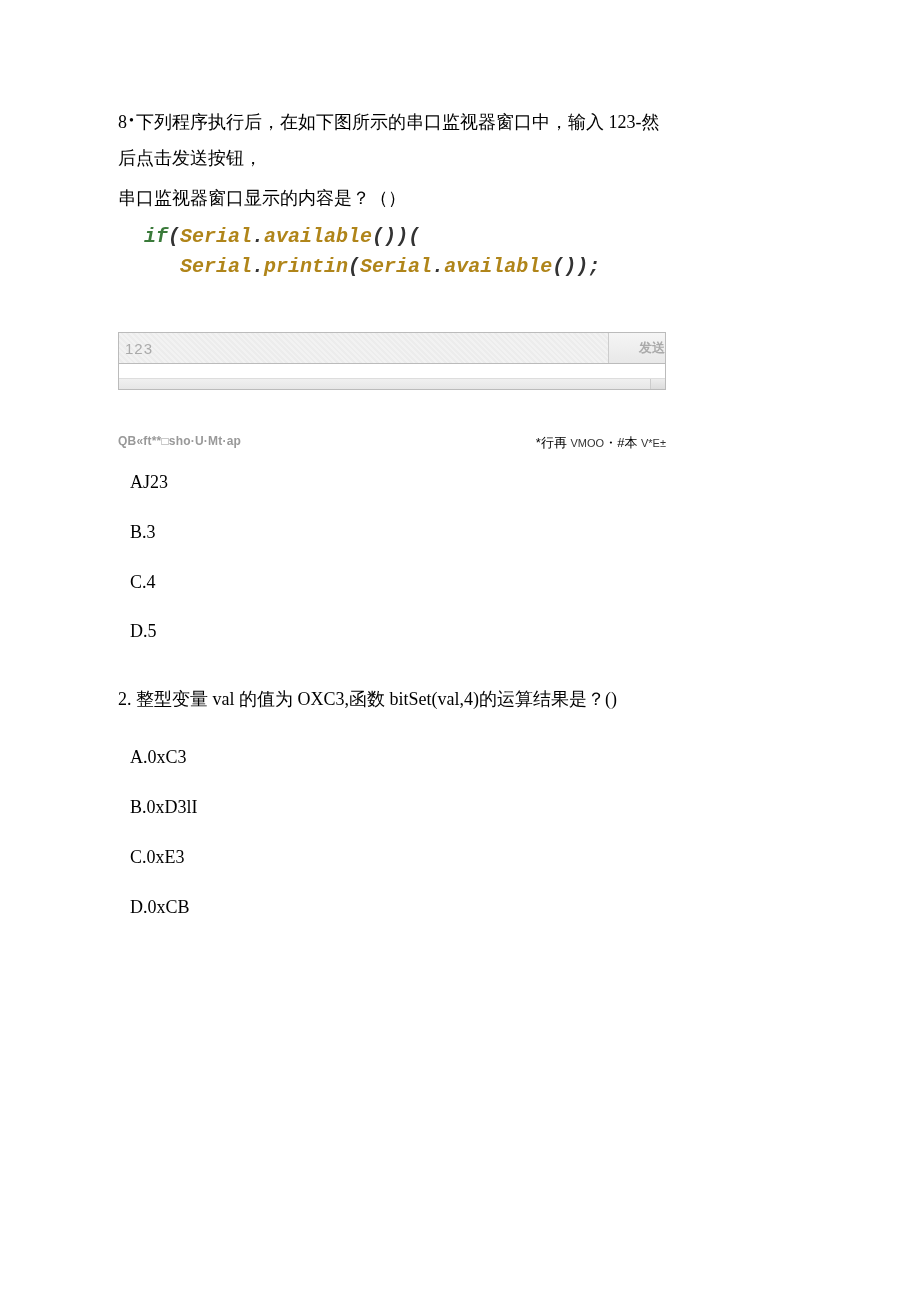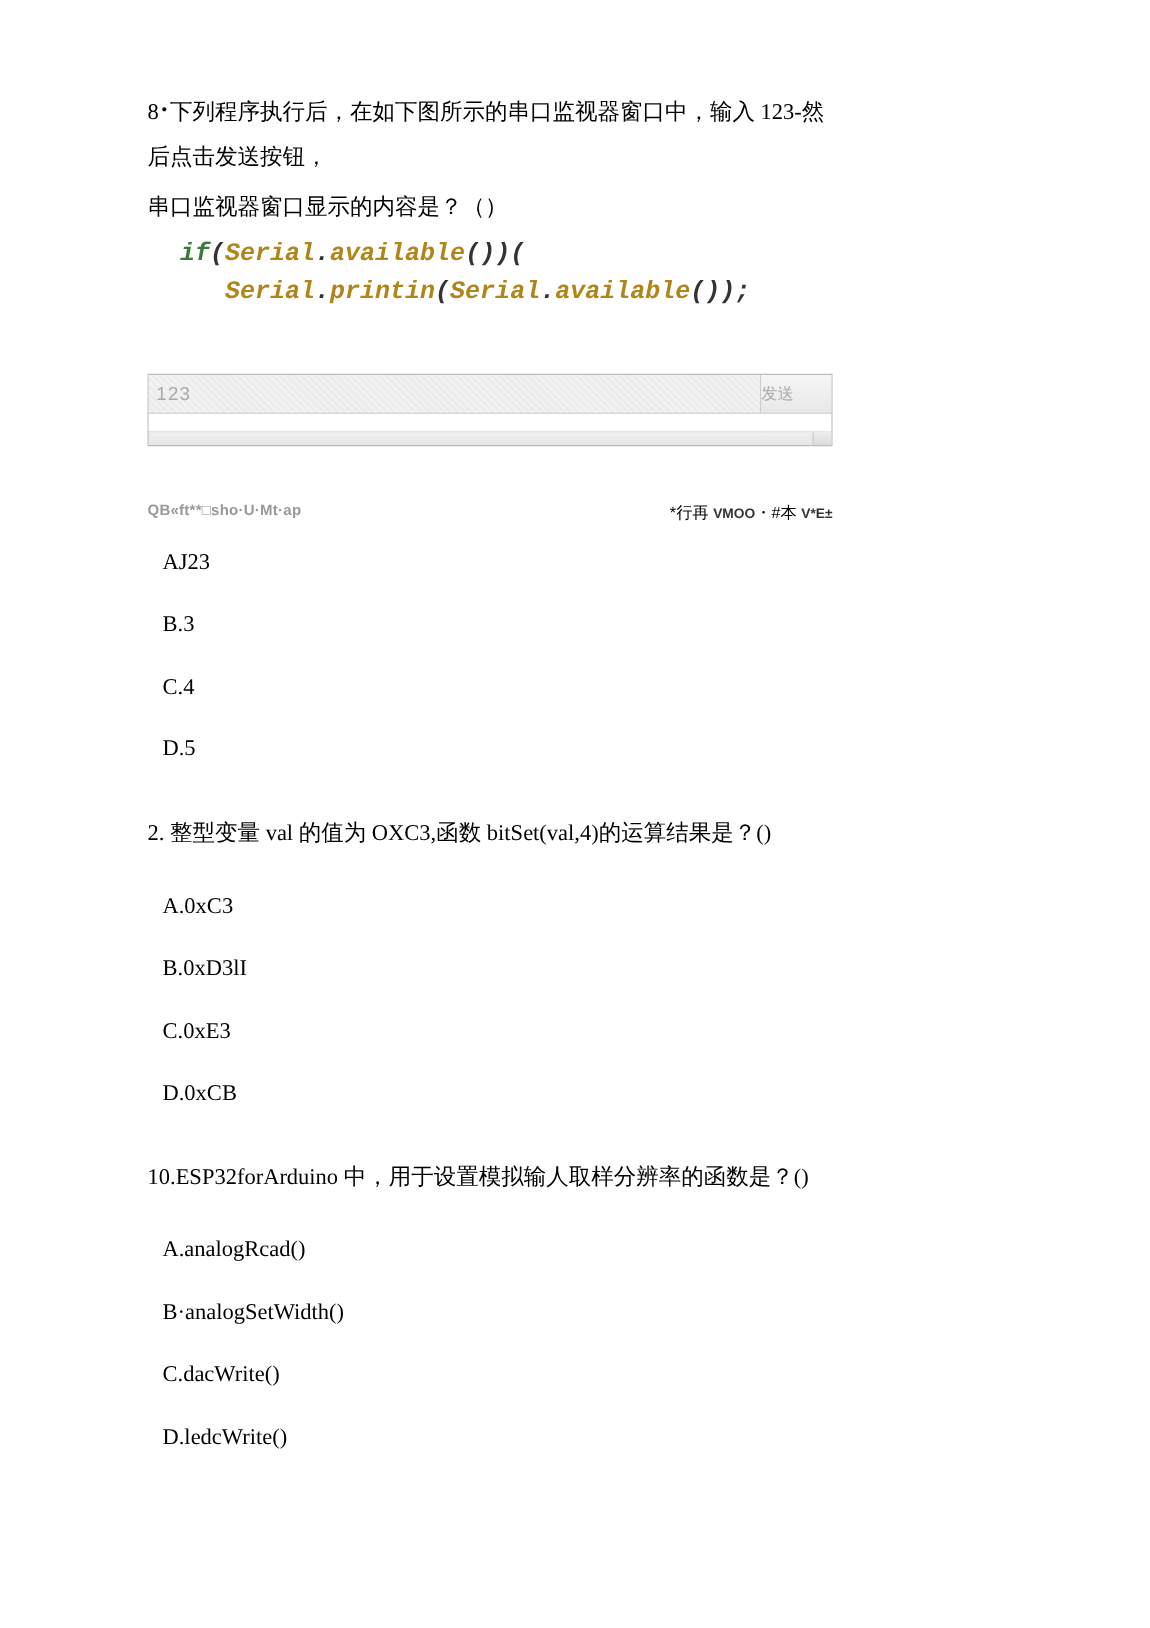--- a/index.html
+++ b/index.html
@@ -3,21 +3,21 @@
 <meta charset="utf-8">
 <style>
   body {
     margin: 0;
     padding: 0;
     background: #fff;
     font-family: "Times New Roman", "SimSun", serif;
     width: 920px;
   }
   .page {
-    padding: 71px 118px 60px 118px;
+    padding: 104px 118px 60px 118px;
     box-sizing: border-box;
     width: 784px;
   }
   .q-text {
     font-size: 18px;
     line-height: 2.0;
     color: #000;
     margin: 0 0 4px 0;
   }
   .code-block {
@@ -56,24 +56,25 @@
   .serial-input span {
     font-size: 15px;
     color: #aaa;
     font-family: Arial, sans-serif;
     letter-spacing: 1px;
   }
   .serial-send {
     width: 56px;
     display: flex;
     align-items: center;
-    justify-content: flex-start;
+    justify-content: flex-end;
     font-size: 13px;
     color: #aaa;
     background: linear-gradient(#f5f5f5,#e8e8e8);
+    font-weight: bold;
   }
   .serial-body {
     height: 14px;
     background: #fff;
   }
   .serial-foot {
     height: 10px;
     background: linear-gradient(#f0f0f0,#e6e6e6);
     border-top: 1px solid #ddd;
     display:flex;
@@ -93,21 +94,21 @@
   .foot-left {
     font-size: 12px;
     color: #999;
     font-weight: bold;
     letter-spacing: 0.2px;
   }
   .foot-right {
     font-size: 13px;
     color: #000;
   }
-  .foot-right .small { font-size: 11px; color:#333; font-family: Arial, sans-serif; font-weight:bold;}
+  .foot-right .small { font-size: 11px; color:#333; font-family: Arial, sans-serif; font-weight:normal;}
   .option {
     font-size: 18px;
     line-height: 2.1;
     color: #000;
     margin: 12px;
   }
   .q-block { margin-bottom: 30px; }
   .spacer-sm { height: 6px; }
 </style>
 </head>
@@ -160,22 +161,14 @@
 
   <div class="q-block">
     <p class="q-text">2. 整型变量 val 的值为 OXC3,函数 bitSet(val,4)的运算结果是？()</p>
     <div class="spacer-sm"></div>
     <p class="option">A.0xC3</p>
     <p class="option">B.0xD3lI</p>
     <p class="option">C.0xE3</p>
     <p class="option">D.0xCB</p>
   </div>
 
-  <div class="q-block">
-    <p class="q-text">10.ESP32forArduino 中，用于设置模拟输人取样分辨率的函数是？()</p>
-    <div class="spacer-sm"></div>
-    <p class="option">A.analogRcad()</p>
-    <p class="option">B·analogSetWidth()</p>
-    <p class="option">C.dacWrite()</p>
-    <p class="option">D.ledcWrite()</p>
-  </div>
 
 </div>
 
 </body></html>

